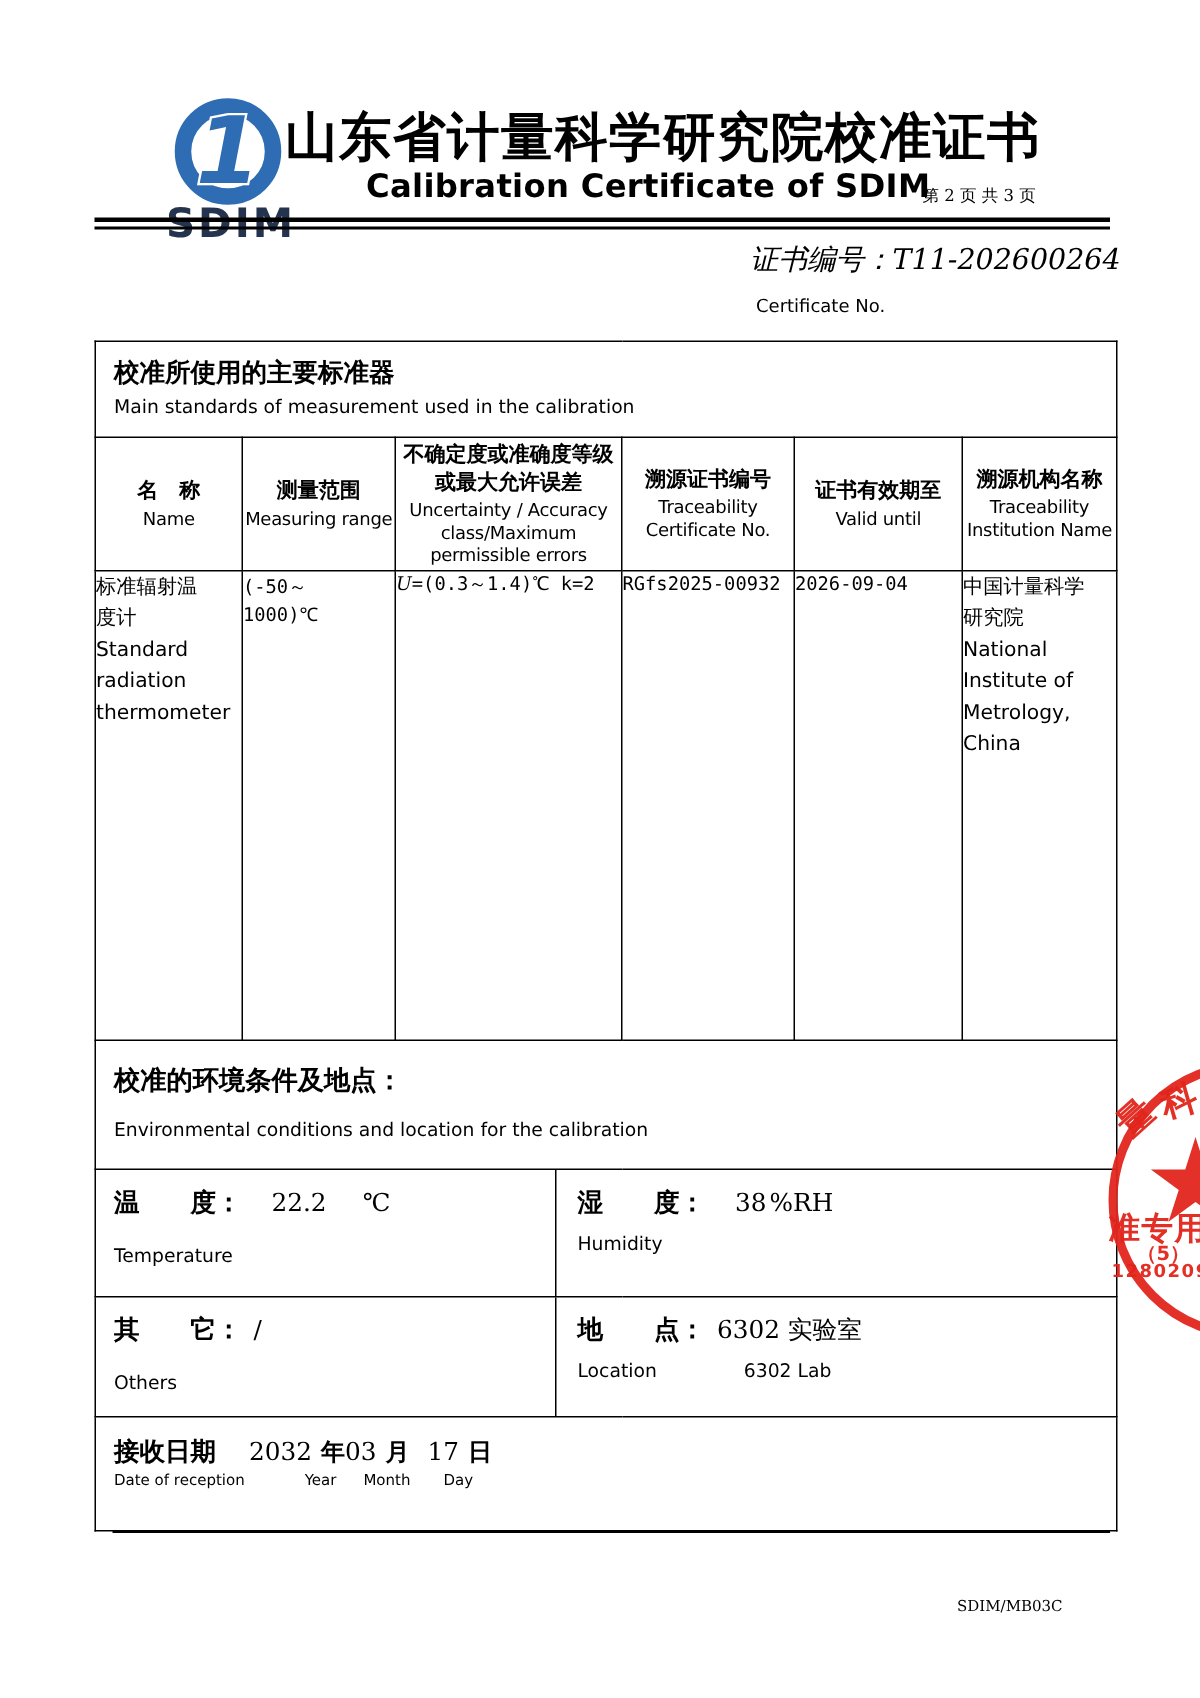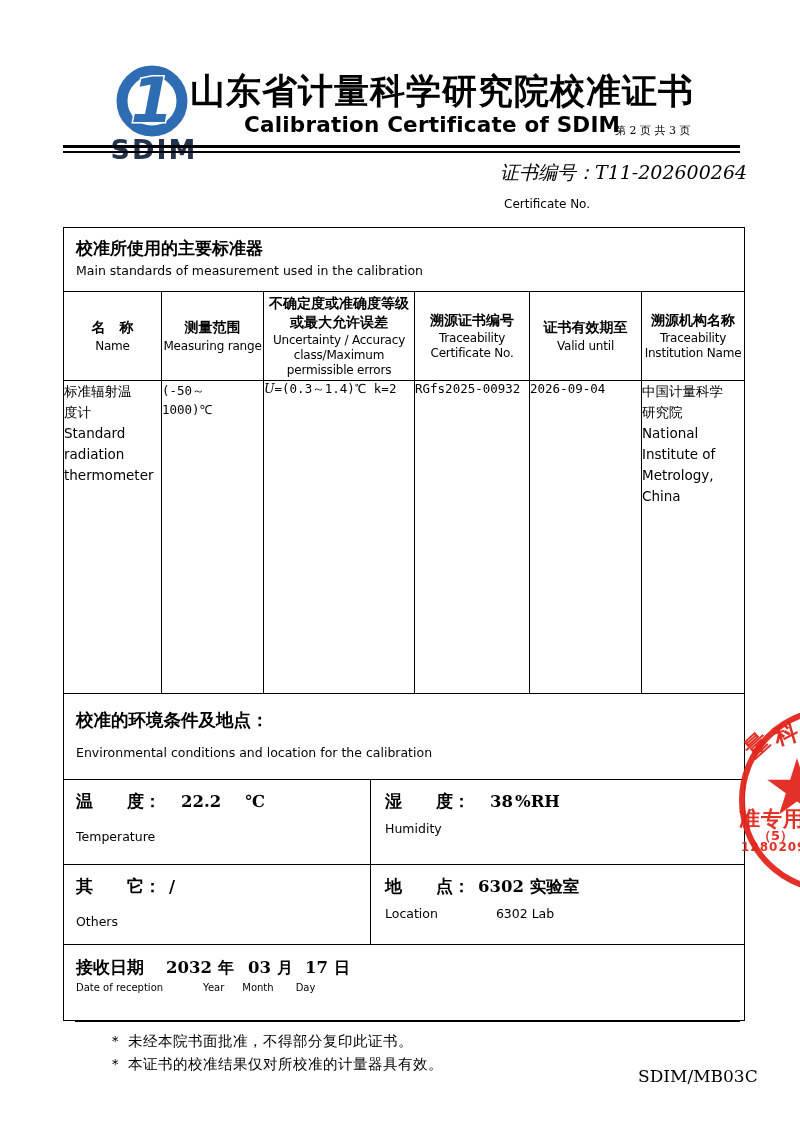--- a/index.html
+++ b/index.html
@@ -36,48 +36,48 @@
   .envhead-cell{height:85px;vertical-align:top;}
   .envhead-cn{font-size:17.5px;font-weight:700;padding:14px 0 0 12px;}
   .envhead-en{font-size:12.5px;padding:13px 0 0 12px;}
 
   .env-split{display:flex;align-items:stretch;}
   .env-left{width:307px;border-right:1px solid #000;padding:10px 0 6px 12px;box-sizing:border-box;}
   .env-right{flex:1;padding:10px 0 6px 14px;}
   .r1 .env-left,.r1 .env-right{min-height:68px;}
   .r2 .env-left,.r2 .env-right{min-height:63px;}
   .lbl{font-size:17px;font-weight:700;}
-  .val{font-family:"DejaVu Serif","Liberation Serif",serif;font-size:16.5px;font-weight:700;}
+  .val{font-family:"DejaVu Serif","Liberation Serif",serif;font-size:16.5px;font-weight:400;}
   .en{font-size:12.5px;font-weight:400;margin-top:16px;}
   .ml8{margin-left:8px;}.ml16{margin-left:2px;}.ml20{margin-left:20px;}.ml24{margin-left:24px;}.ml58{margin-left:58px;}
 
   .date-cell{height:75px;vertical-align:top;}
   .date-line{padding:11px 0 0 12px;}
   .date-en{padding:3px 0 0 12px;font-size:10px;}
   .d-gap{margin-left:22px;}.d-sfx{font-size:16px;font-weight:600;margin-left:6px;}
-  .m-gap{margin-left:14px;}.day-gap{margin-left:12px;}
+  .m-gap{}.day-gap{margin-left:12px;}
   .e-gap1{margin-left:40px;}.e-gap2{margin-left:18px;}.e-gap3{margin-left:22px;}
 
   
   .stamp *{color:#e2251c;}
   .stamp-ring{left:739px;top:707px;width:174px;height:174px;border:6px solid #e2251c;border-radius:50%;opacity:.95;}
   .stamp-star{left:766px;top:758px;width:62px;height:62px;background:#e2251c;opacity:.95;
     clip-path:polygon(50% 0%,61% 35%,98% 35%,68% 57%,79% 91%,50% 70%,21% 91%,32% 57%,2% 35%,39% 35%);}
   .stamp-ch{font-size:24px;font-weight:700;opacity:.95;}
   .stamp-ch1{left:745px;top:729px;transform:rotate(-42deg);}
   .stamp-ch2{left:774px;top:718px;transform:rotate(-16deg);}
   .stamp-line1{left:739px;top:805px;font-size:21px;font-weight:700;letter-spacing:1px;opacity:.95;white-space:nowrap;}
   .stamp-line2{left:758px;top:827px;font-size:13px;font-weight:700;opacity:.95;}
   .stamp-serial{left:741px;top:840px;font-size:12px;font-weight:700;letter-spacing:1px;opacity:.95;}
 
   
   .foot-rule{left:75px;top:1020px;width:665px;height:2px;background:#000;}
   .notes{left:108px;top:1030px;font-family:"DejaVu Serif","Liberation Serif",serif;
          font-size:14.5px;line-height:22.5px;letter-spacing:.5px;}
-  .form-code{left:638px;top:1066px;font-size:17px;font-family:"DejaVu Serif","Liberation Serif",serif;}
+  .form-code{left:638px;top:1066px;font-size:10px;font-family:"DejaVu Serif","Liberation Serif",serif;}
 </style>
 </head>
 <body>
 
 <div class="page">
 
   <div class="abs logo">
     <svg width="104" height="74" viewBox="0 0 104 74">
       <circle cx="50" cy="37" r="30" fill="none" stroke="#2e6cb3" stroke-width="11"></circle>
       <text x="50" y="58" text-anchor="middle" font-family="DejaVu Sans, sans-serif" font-size="62" font-weight="bold" font-style="italic" fill="#2e6cb3" stroke="#ffffff" stroke-width="3" paint-order="stroke">1</text>
@@ -214,19 +214,15 @@
     <div class="abs stamp-ring"></div>
     <div class="abs stamp-ch stamp-ch1">量</div>
     <div class="abs stamp-ch stamp-ch2">科</div>
     <div class="abs stamp-star"></div>
     <div class="abs stamp-line1">准专用</div>
     <div class="abs stamp-line2">（5）</div>
     <div class="abs stamp-serial">1280209</div>
   </div>
 
   <div class="abs foot-rule"></div>
-  <div class="abs notes">
-    <div>＊ 未经本院书面批准，不得部分复印此证书。</div>
-    <div>＊ 本证书的校准结果仅对所校准的计量器具有效。</div>
-  </div>
   <div class="abs form-code">SDIM/MB03C</div>
 
 </div>
 
 </body></html>

